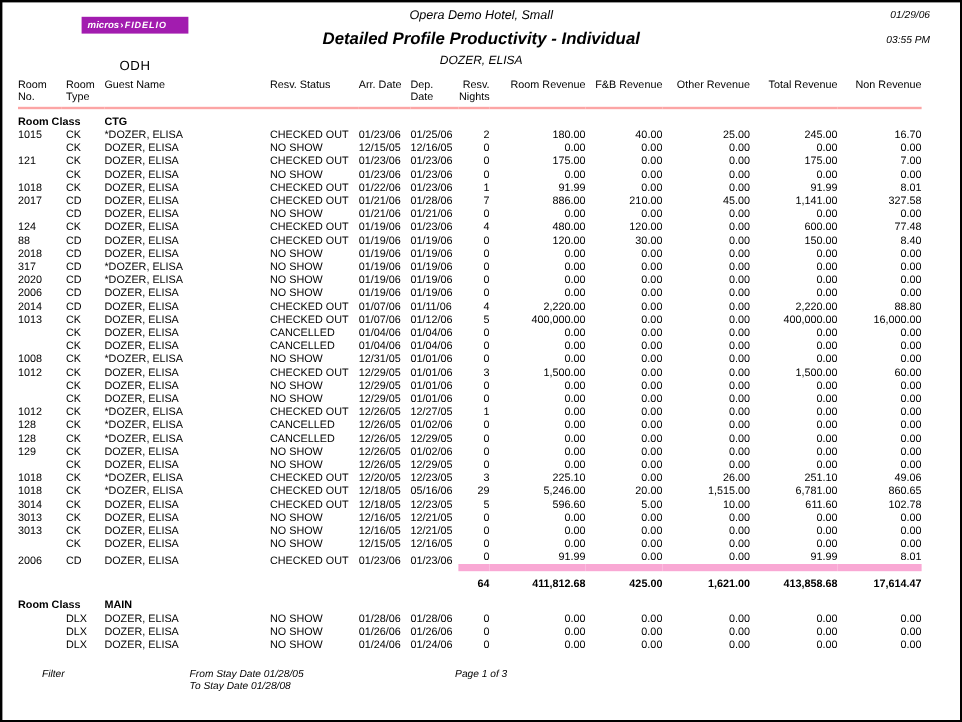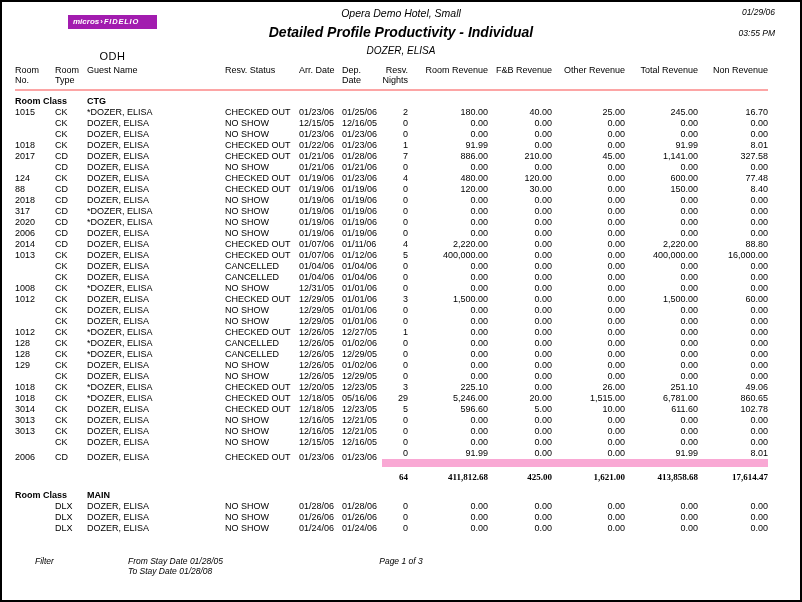--- a/index.html
+++ b/index.html
@@ -41,25 +41,25 @@
     border-bottom: 2px solid #fca5a5; white-space: normal;
   }
   .rpt td {
     font-size: 9px; line-height: 11px; height: 11px;
     padding: 0; white-space: nowrap; overflow: hidden; vertical-align: bottom;
   }
   .al { text-align: left; } .ar { text-align: right; }
   .pt { padding-left: 4px !important; }
   .section-row td { font-weight: bold; padding-top: 5px; height: 16px; }
   .subtotal-row td { font-weight: bold; padding-top: 5px; padding-bottom: 2px; height: 18px; }
-  .subtotal-row td.lined { border-top: 8px solid #f9a8d4; font-family: Liberation Serif, serif; }
+  .subtotal-row td.lined { border-top: 6px solid #f9a8d4; }
   
   .ftr { position: absolute; left: 0; right: 0; top: 554px; font-size: 8.5px; font-style: italic; }
   .f-filter { position: absolute; left: 33px; top: 0; }
-  .f-dates { position: absolute; left: 126px; top: 0; line-height: 10px; }
+  .f-dates { position: absolute; left: 156px; top: 0; line-height: 10px; }
   .f-page { text-align: center; }
   .f-name { position: absolute; right: 32px; top: 0; margin-top: 48px; }
 </style>
 </head>
 <body>
 
 <div class="page">
 
   <div class="hdr">
     <div class="logo-wrap">
@@ -137,20 +137,34 @@
           <td class="al">12/15/05</td>
           <td class="al">12/16/05</td>
           <td class="ar">0</td>
           <td class="ar">0.00</td>
           <td class="ar">0.00</td>
           <td class="ar">0.00</td>
           <td class="ar">0.00</td>
           <td class="ar">0.00</td>
         </tr>
         <tr>
+          <td class="al">121</td>
+          <td class="al pt">CK</td>
+          <td class="al">DOZER, ELISA</td>
+          <td class="al">CHECKED OUT</td>
+          <td class="al">01/23/06</td>
+          <td class="al">01/23/06</td>
+          <td class="ar">0</td>
+          <td class="ar">175.00</td>
+          <td class="ar">0.00</td>
+          <td class="ar">0.00</td>
+          <td class="ar">175.00</td>
+          <td class="ar">7.00</td>
+        </tr>
+        <tr>
           <td class="al"></td>
           <td class="al pt">CK</td>
           <td class="al">DOZER, ELISA</td>
           <td class="al">NO SHOW</td>
           <td class="al">01/23/06</td>
           <td class="al">01/23/06</td>
           <td class="ar">0</td>
           <td class="ar">0.00</td>
           <td class="ar">0.00</td>
           <td class="ar">0.00</td>

